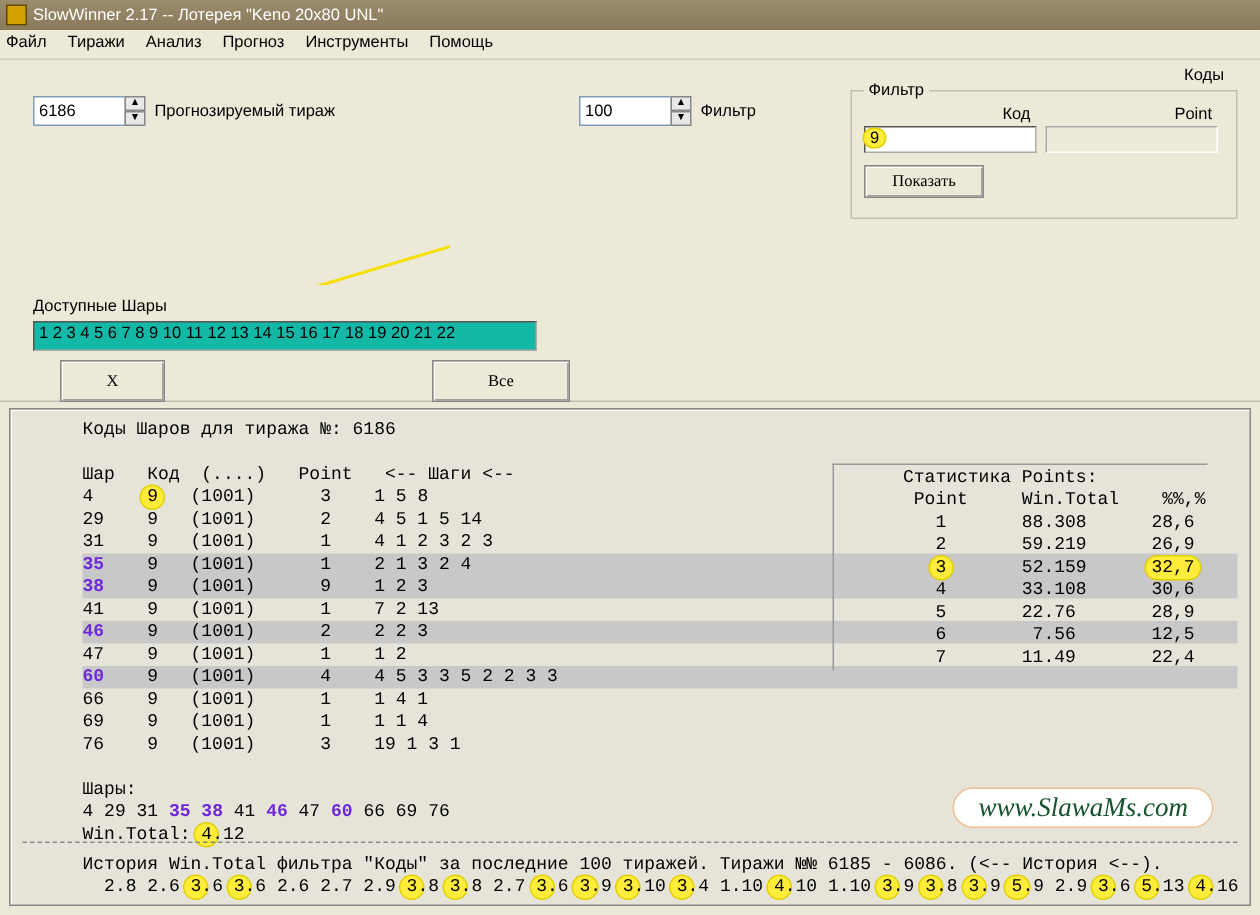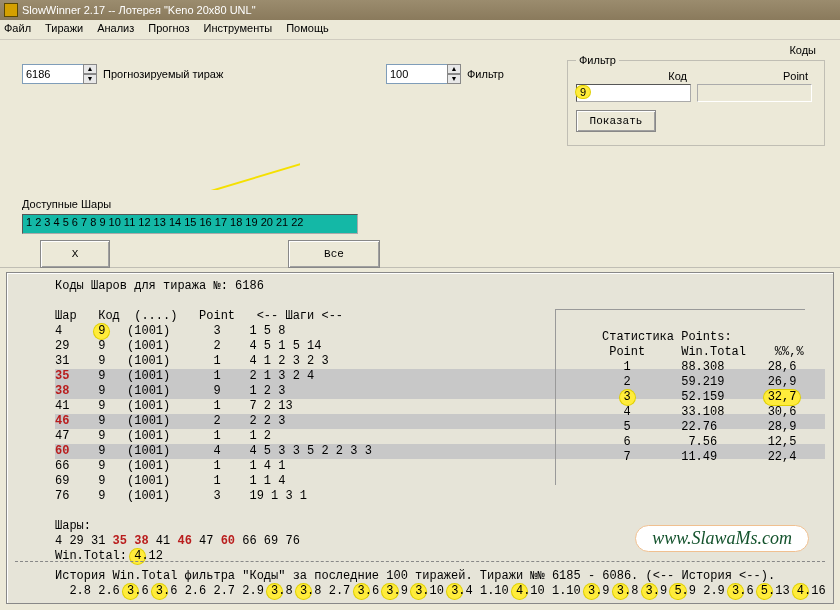--- a/index.html
+++ b/index.html
@@ -85,21 +85,21 @@
   .sunken {
     border:1px inset #fff; background:#ece9d8;
     width:115px; height:18px;
   }
   .btn {
     background:#ece9d8;
     border:1px solid #888;
     box-shadow: inset 1px 1px #fff, inset -1px -1px #a0a0a0;
     height:22px;
     padding:0 6px;
-    font-family:Liberation Mono, monospace; font-size:11px;
+    font-family:Liberation Serif, serif; font-size:11px;
     cursor:pointer;
   }
   .balls-label { position:absolute; left:22px; top:158px; }
   .balls-box {
     position:absolute; left:22px; top:174px;
     width:336px; height:20px;
     border:1px inset #aaa; background:#14b8a6;
     padding:1px 3px; font-size:11px;
     white-space:nowrap;
   }
@@ -110,36 +110,36 @@
     border:1px solid #888;
     box-shadow: inset 1px 1px #fff;
     background:#e6e4d8;
     font-family:"Courier New", monospace;
     font-size:12px;
     padding:6px 8px;
     overflow:hidden;
   }
   .mono-row { white-space:pre; line-height:15px;margin-left:40px; }
   .hl-row { background:#c8c8c8; }
-  .red { color:#b91c1c; font-weight:bold; }
+  .red { color:#6d28d9; font-weight:bold; }
   .yellow-circle {
     display:inline-block;
     background:#ffec3b;
     border-radius:8px;
     padding:0 4px;
     margin:0 -4px;
     box-shadow:0 0 0 1px #e0d000;
   }
   .stats-box {
     position:absolute;
     left:548px; top:36px;
     width:250px;
     border-top:1px solid #999;
     border-left:1px solid #999;
-    padding:20px 6px;
+    padding:1px 6px;
     font-family:"Courier New",monospace;
     font-size:12px;
     line-height:15px;
   }
   .divider-line {
     position:absolute; left:8px; right:8px; top:288px;
     border-top:1px dashed #888;
   }
   .website {
     position:absolute; right:24px; top:252px;

